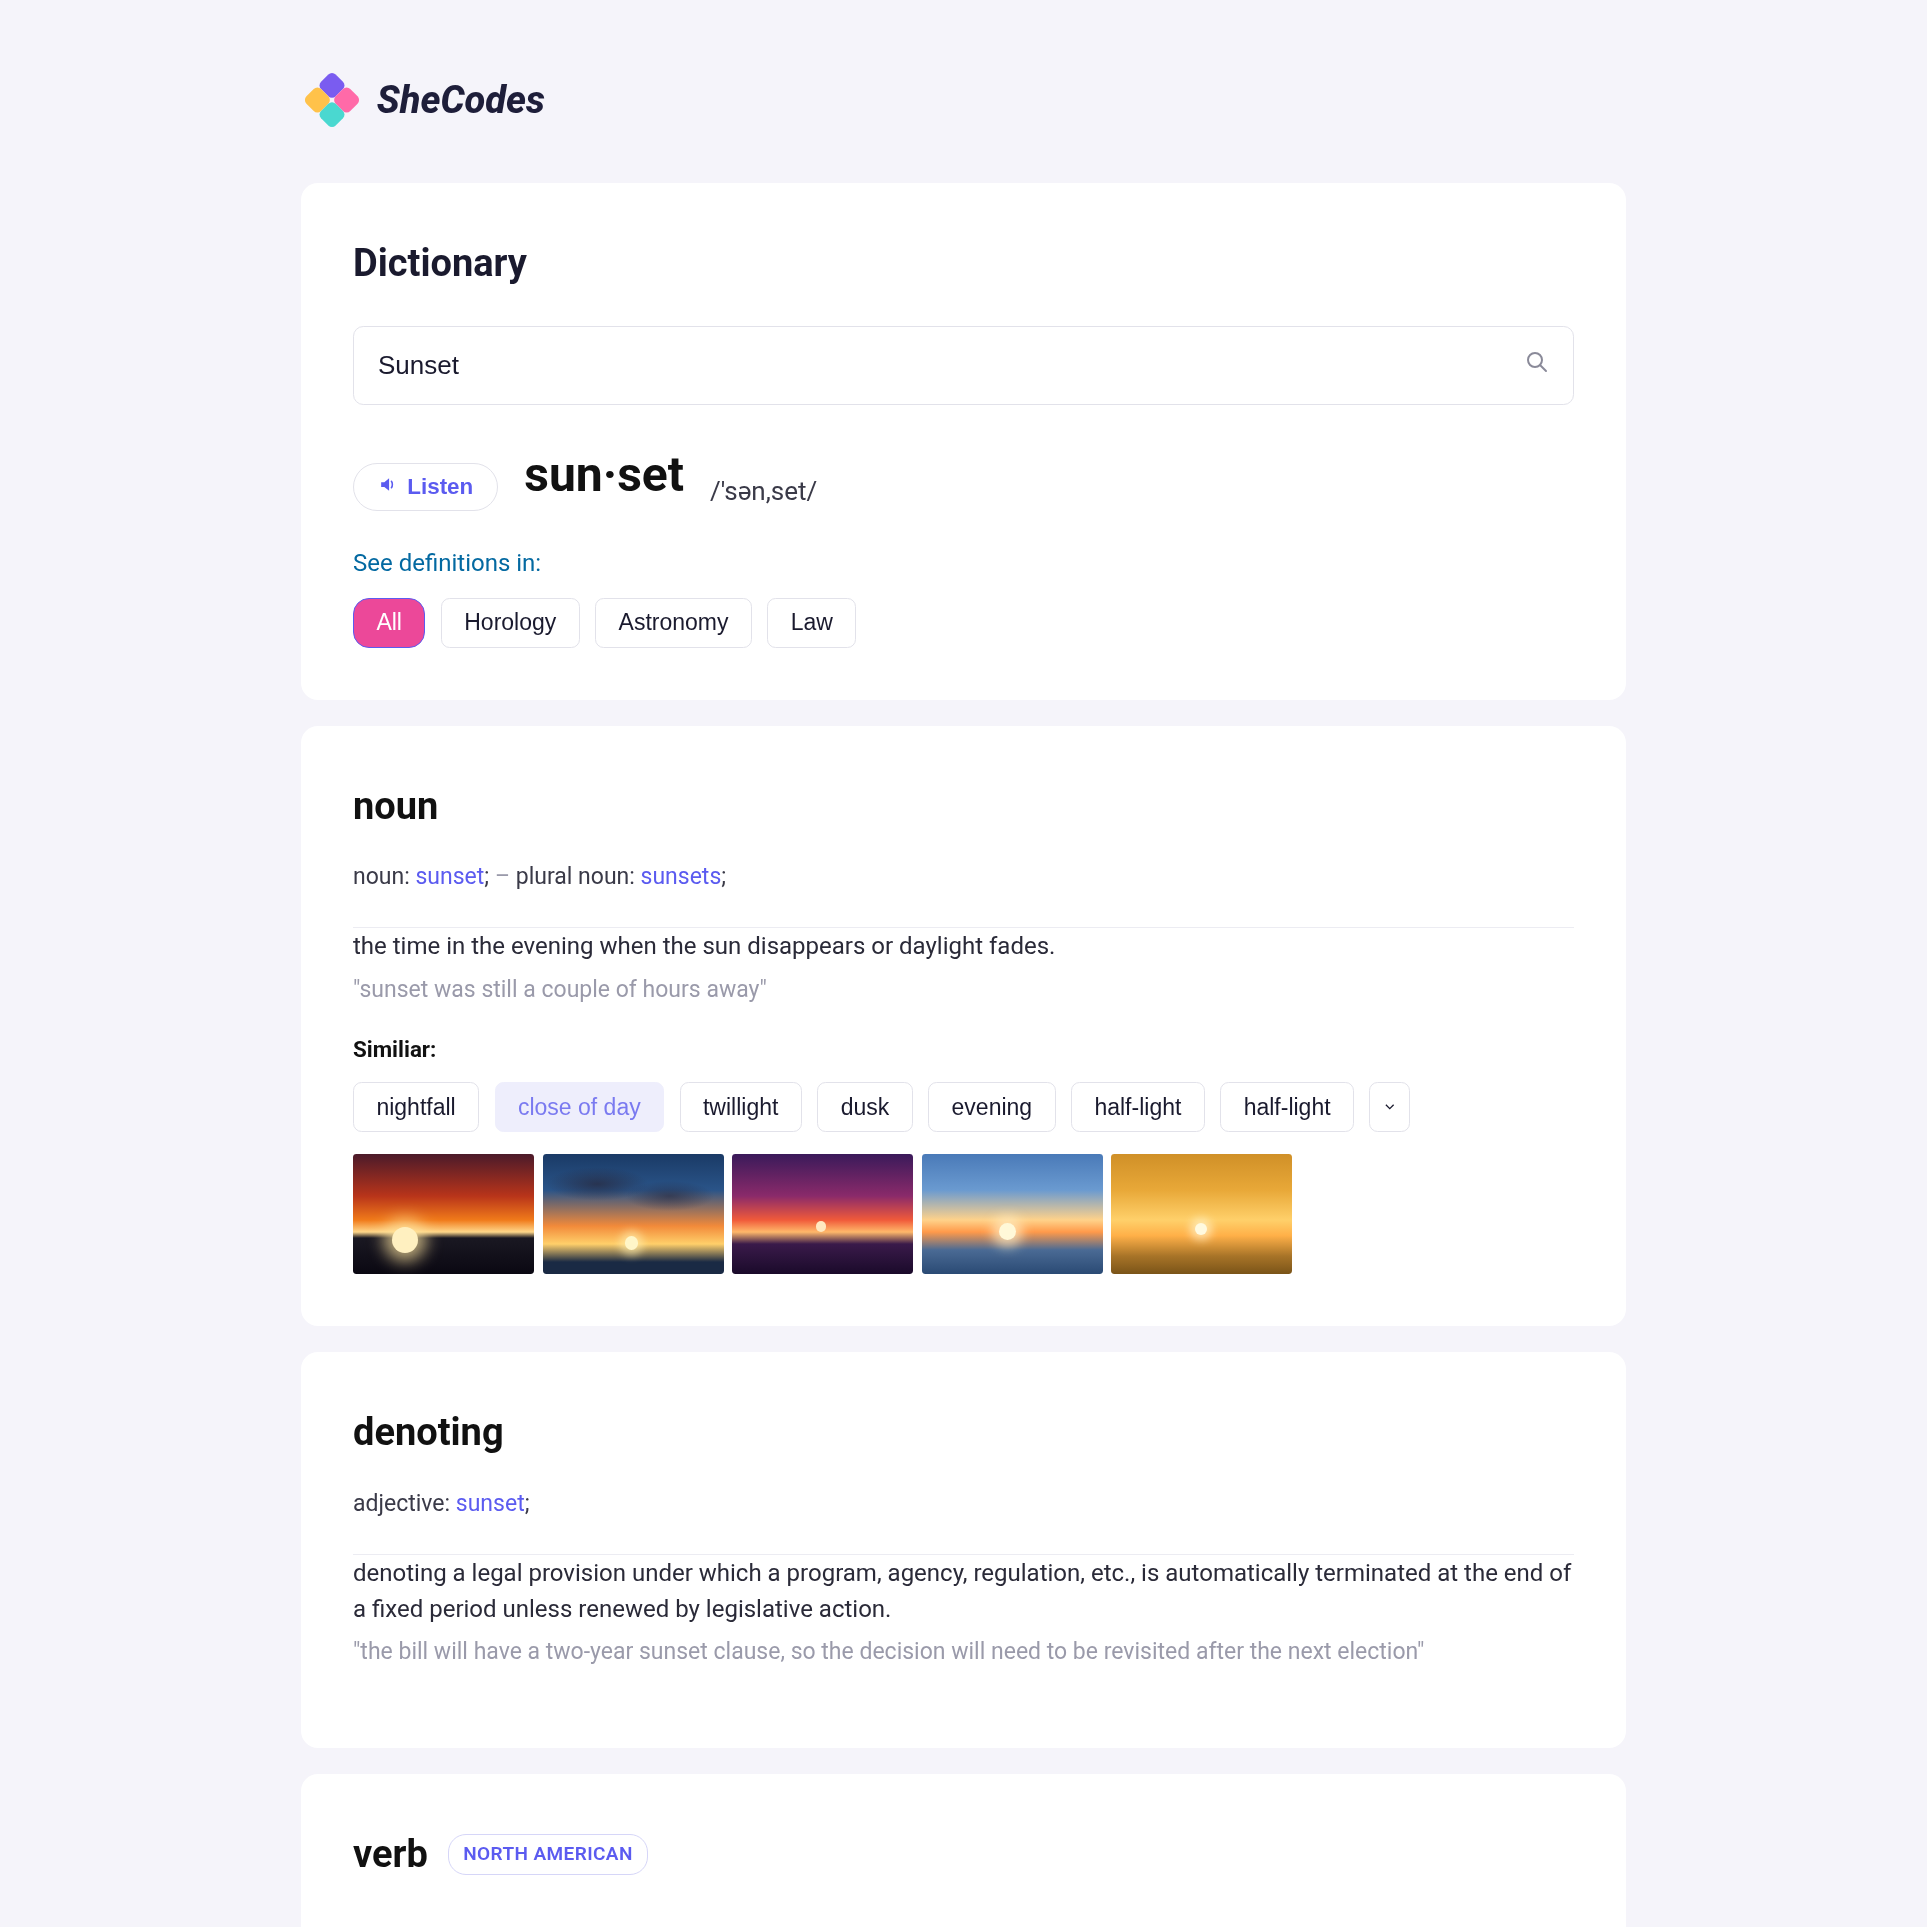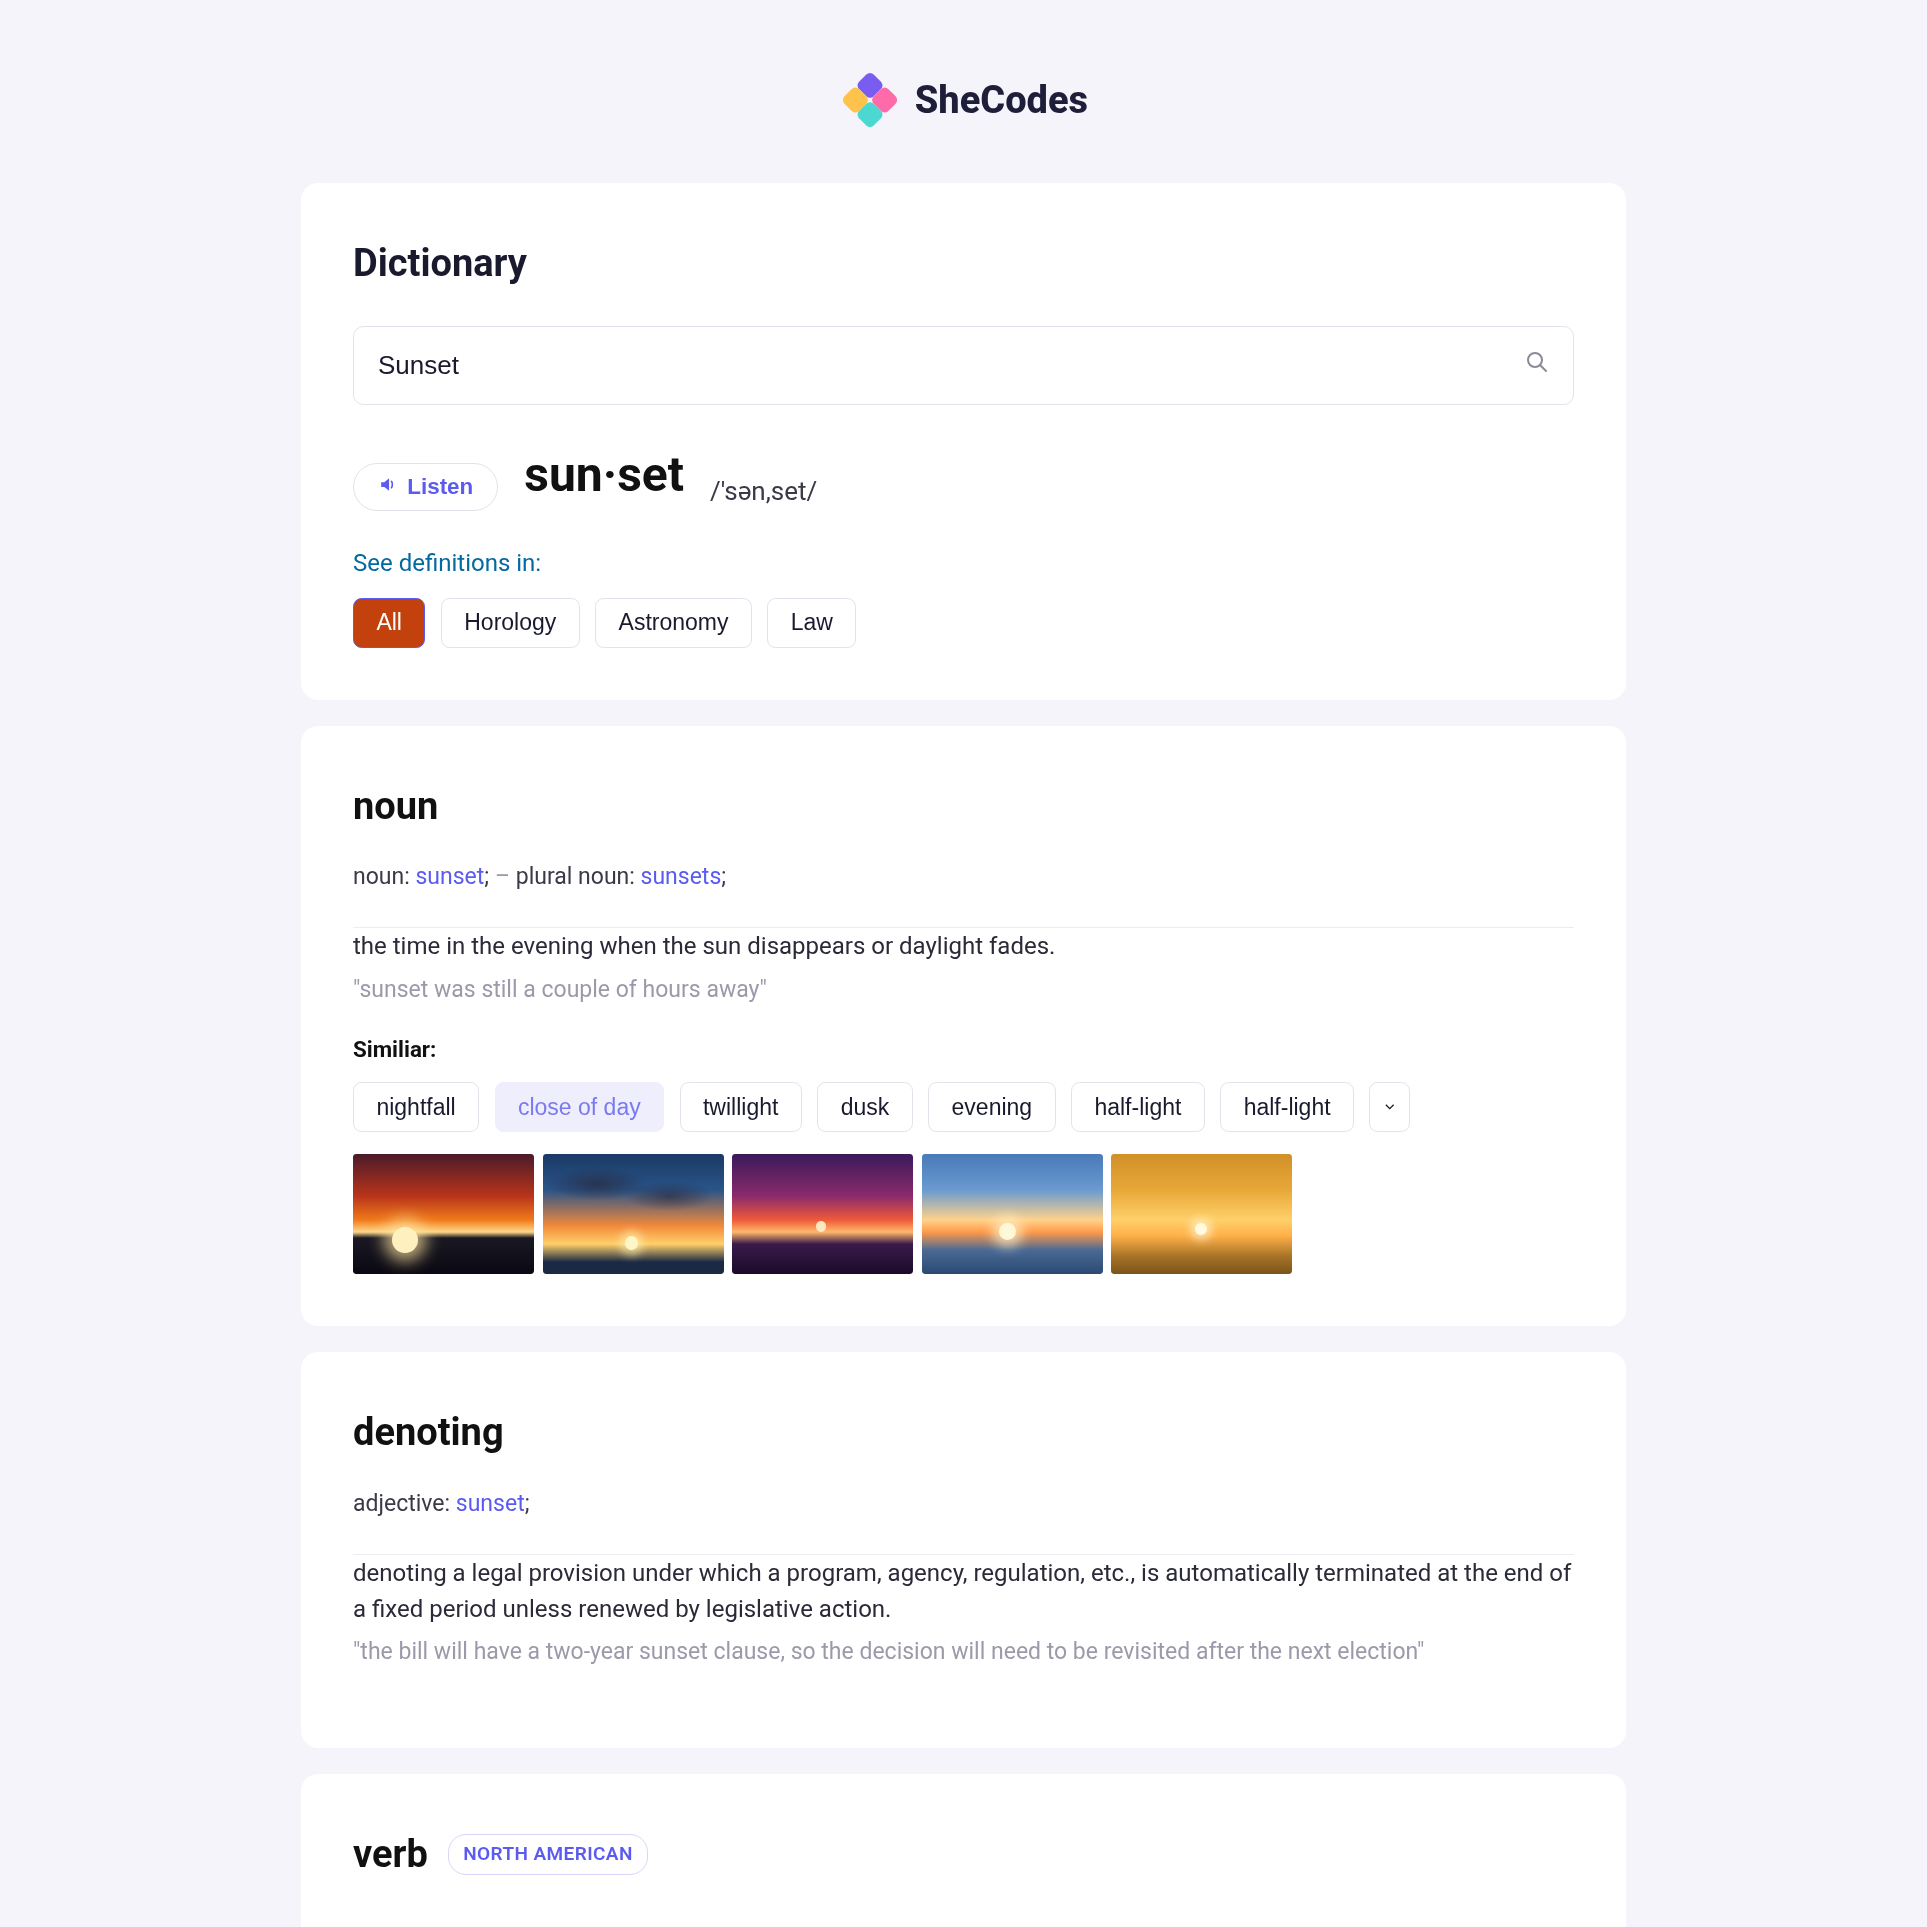--- a/index.html
+++ b/index.html
@@ -10,23 +10,23 @@
     font-size: 24px;
     line-height: 1.5;
   }
   .page {
     width: 1927px;
     padding: 69px 301px 52px;
   }
   .logo {
     display: flex;
     align-items: center;
-    justify-content: center;
     gap: 13.8px;
     margin-bottom: 52px;
+    font-style: italic;
   }
   .logo-mark {
     width: 62px;
     height: 62px;
     position: relative;
   }
   .logo-text {
     font-size: 38px;
     font-weight: 800;
     color: #1e1e3a;
@@ -98,23 +98,24 @@
     border: 0.9px solid #e2e2ea;
     border-radius: 8.6px;
     padding: 10.3px 22.4px;
     font-size: 23px;
     font-weight: 500;
     color: #1a1a2e;
     background: #fff;
     cursor: pointer;
   }
   .chip.active {
-    background: #c2410c;
+    background: #ec4899;
     border-color: #5b5bf0;
     color: #fff;
+    border-radius: 16px;
   }
   .chip.soft {
     background: #eeeefc;
     border-color: #eeeefc;
     color: #7a7af0;
   }
   .chip.expand {
     width: 41px;
     padding: 8.6px 0;
     text-align: center;

